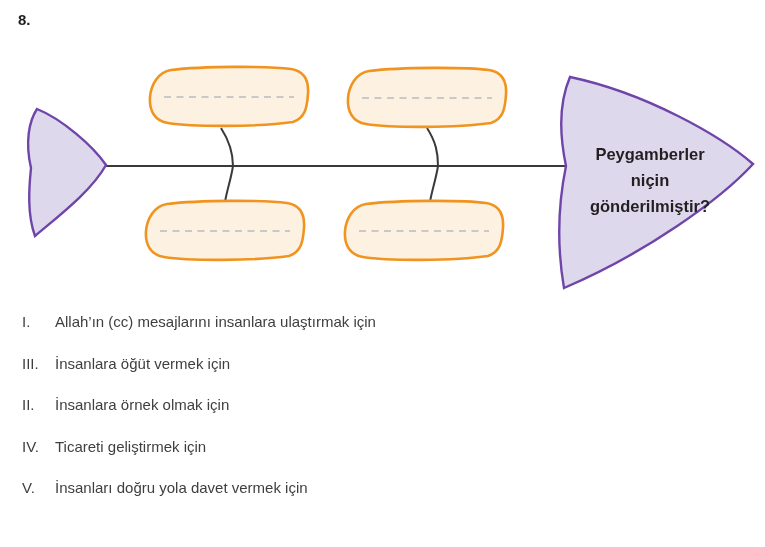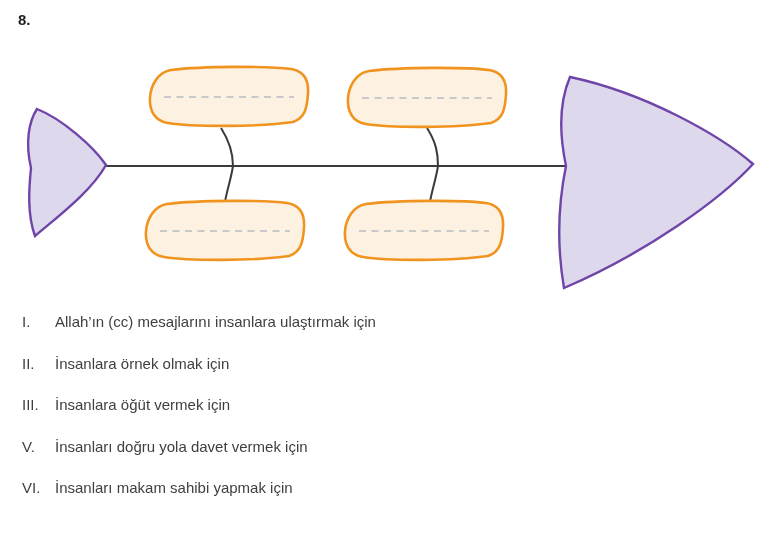--- a/index.html
+++ b/index.html
@@ -83,37 +83,40 @@
     <use href="#cause-box-shape" transform="translate(147,66)"></use>
     <use href="#cause-box-shape" transform="translate(345,67)"></use>
     <use href="#cause-box-shape" transform="translate(143,200)"></use>
     <use href="#cause-box-shape" transform="translate(342,200)"></use>
 
     <path class="purple-shape" d="M37,109 C62,119 93,146 106,165 C91,192 56,218 35,236 C27,214 29,188 31,168 C25,142 29,121 37,109 Z"></path>
 
     <path class="purple-shape" d="M570,77 C646,93 721,136 753,164 C721,199 646,253 564,288 C557,247 558,205 566,166 C558,128 561,98 570,77 Z"></path>
   </svg>
 
+  <div class="head-question">Peygamberler
+niçin
+gönderilmiştir?</div>
 
   <div class="options-list">
     <div class="option-item">
       <span class="option-numeral">I.</span>
       <span class="option-text">Allah’ın (cc) mesajlarını insanlara ulaştırmak için</span>
     </div>
     <div class="option-item">
+      <span class="option-numeral">III.</span>
+      <span class="option-text">İnsanlara öğüt vermek için</span>
+    </div>
+    <div class="option-item">
       <span class="option-numeral">II.</span>
       <span class="option-text">İnsanlara örnek olmak için</span>
     </div>
     <div class="option-item">
-      <span class="option-numeral">III.</span>
-      <span class="option-text">İnsanlara öğüt vermek için</span>
+      <span class="option-numeral">IV.</span>
+      <span class="option-text">Ticareti geliştirmek için</span>
     </div>
     <div class="option-item">
       <span class="option-numeral">V.</span>
       <span class="option-text">İnsanları doğru yola davet vermek için</span>
-    </div>
-    <div class="option-item">
-      <span class="option-numeral">VI.</span>
-      <span class="option-text">İnsanları makam sahibi yapmak için</span>
     </div>
   </div>
 
 </div>
 
 </body></html>

